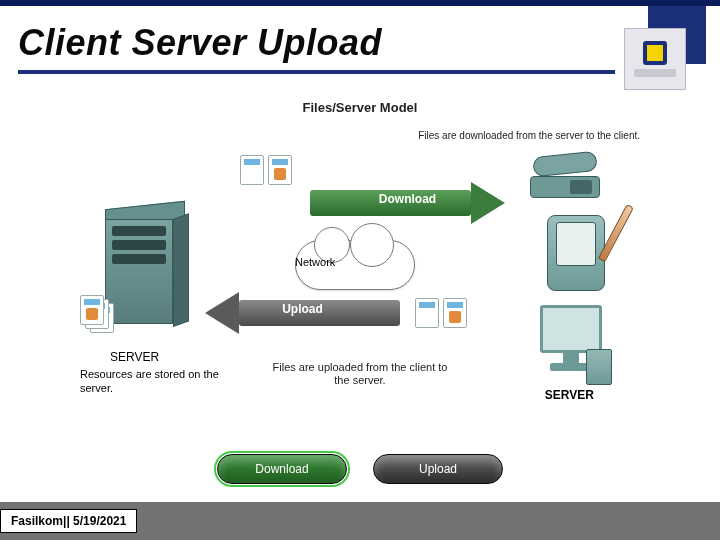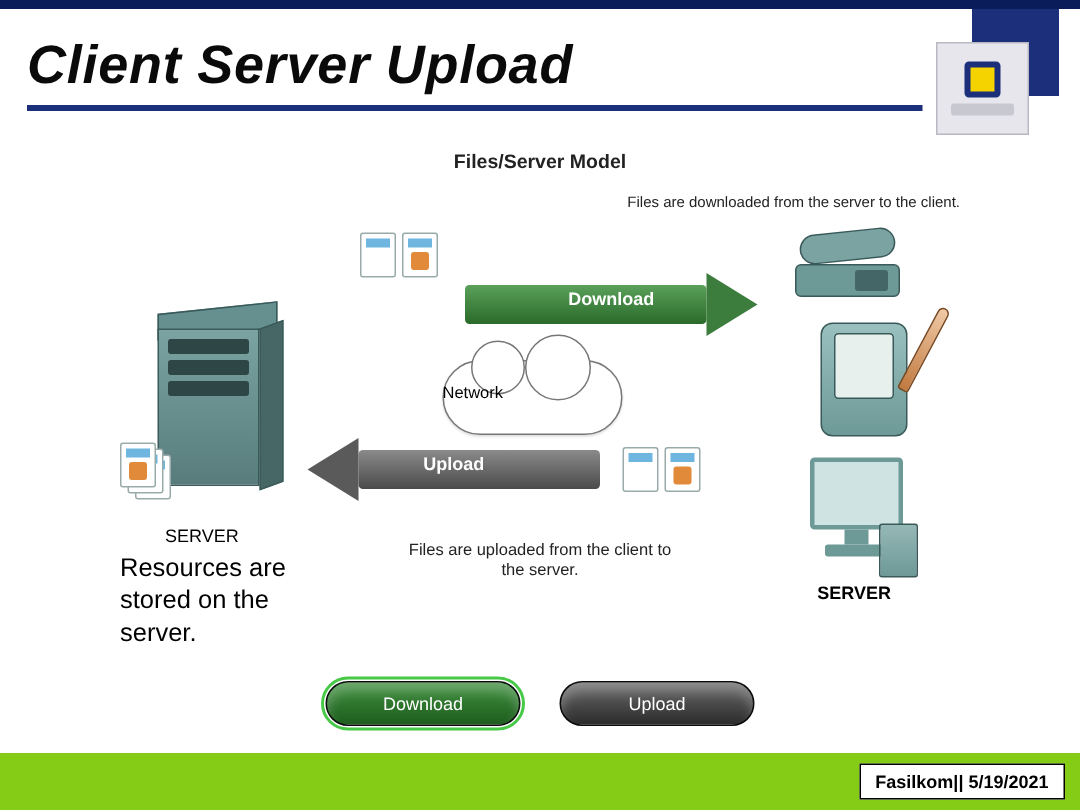--- a/index.html
+++ b/index.html
@@ -226,21 +226,21 @@
     border: 1px solid #3a5a5a;
   }
 
   .server-label {
     position: absolute; top: 250px; left: 30px;
     font-size: 12px; font-weight: normal;
   }
   .server-desc {
     position: absolute; top: 268px; left: 0;
     width: 140px;
-    font-size: 17px; line-height: 1.25;
+    font-size: 11px; line-height: 1.25;
   }
 
   
   .cloud {
     position: absolute; top: 140px; left: 215px;
     width: 120px; height: 50px;
   }
   .cloud-body {
     width: 100%; height: 100%;
     background: #fff; border: 1px solid #777;
@@ -375,24 +375,23 @@
   }
   .pill.grey {
     background: linear-gradient(#6a6a6a,#2b2b2b);
   }
 
   
   .footer {
     position: absolute;
     left: 0; right: 0; bottom: 0;
     height: 38px;
-    background: #84cc16;
+    background: #737373;
     display: flex;
     align-items: center;
-    justify-content: flex-end;
     padding-right: 10px;
   }
   .footer-box {
     background: #fff;
     color: #000;
     font-size: 12px;
     font-weight: bold;
     padding: 4px 10px;
     border: 1px solid #000;
   }

